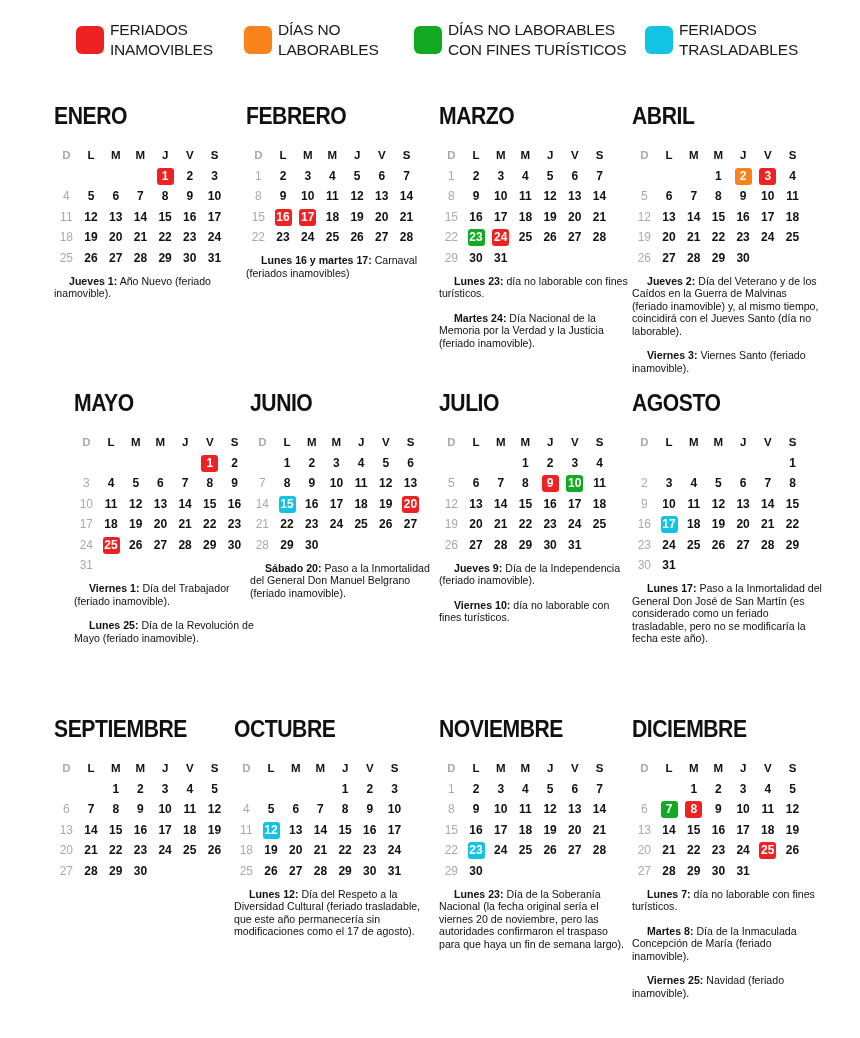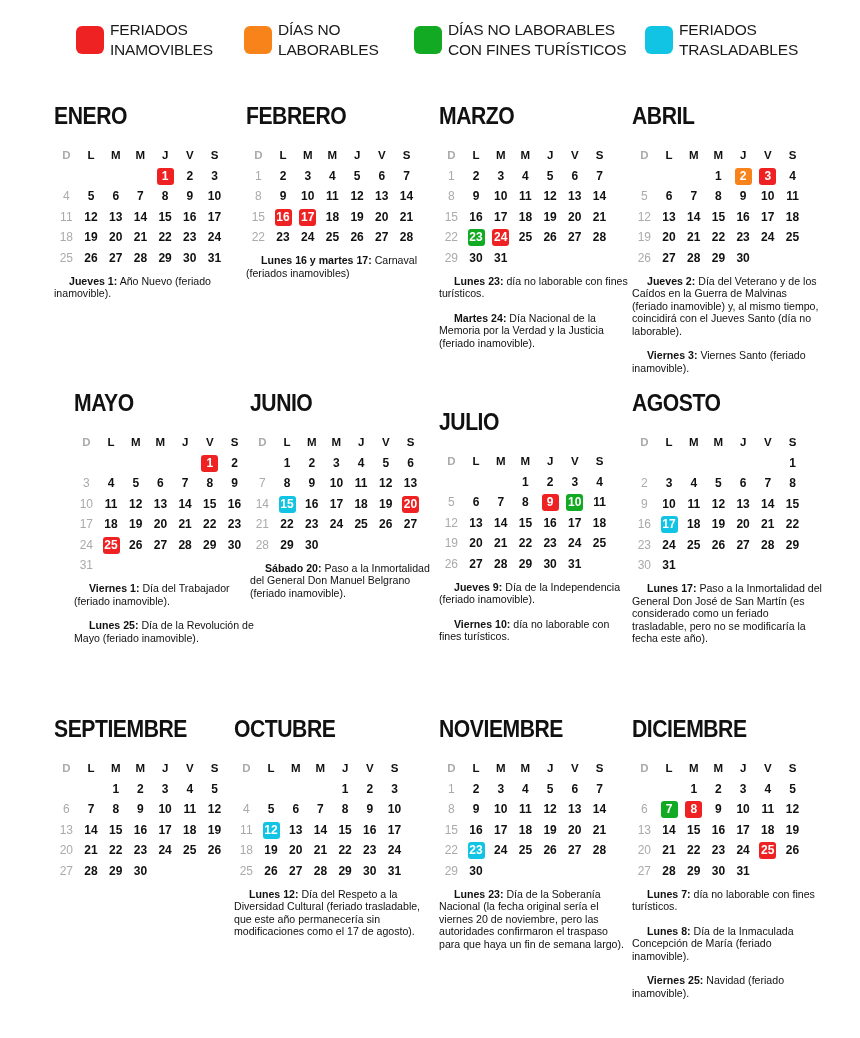--- a/index.html
+++ b/index.html
@@ -693,21 +693,21 @@
           <span class="num">29</span>
         </div>
         <div class="cell">
           <span class="num">30</span>
         </div>
       </div>
       <div class="notes">
         <div class="note"><b>Sábado 20:</b><span> Paso a la Inmortalidad del General Don Manuel Belgrano (feriado inamovible).</span></div>
       </div>
     </div>
-    <div class="month" style="left: 439px; top: 387px; margin-top: 19px;">
+    <div class="month" style="left: 439px; top: 387px;">
       <div class="month-title">JULIO</div>
       <div class="grid">
         <div class="dh sun">D</div>
         <div class="dh">L</div>
         <div class="dh">M</div>
         <div class="dh">M</div>
         <div class="dh">J</div>
         <div class="dh">V</div>
         <div class="dh">S</div>
         <div class="cell"></div>
@@ -1349,17 +1349,17 @@
         </div>
         <div class="cell">
           <span class="num">30</span>
         </div>
         <div class="cell">
           <span class="num">31</span>
         </div>
       </div>
       <div class="notes">
         <div class="note"><b>Lunes 7:</b><span> día no laborable con fines turísticos.</span></div>
-        <div class="note"><b>Lunes 8:</b><span> Día de la Inmaculada Concepción de María (feriado inamovible).</span></div>
+        <div class="note"><b>Martes 8:</b><span> Día de la Inmaculada Concepción de María (feriado inamovible).</span></div>
         <div class="note"><b>Viernes 25:</b><span> Navidad (feriado inamovible).</span></div>
       </div>
     </div>
   </div>
 
 </body></html>

